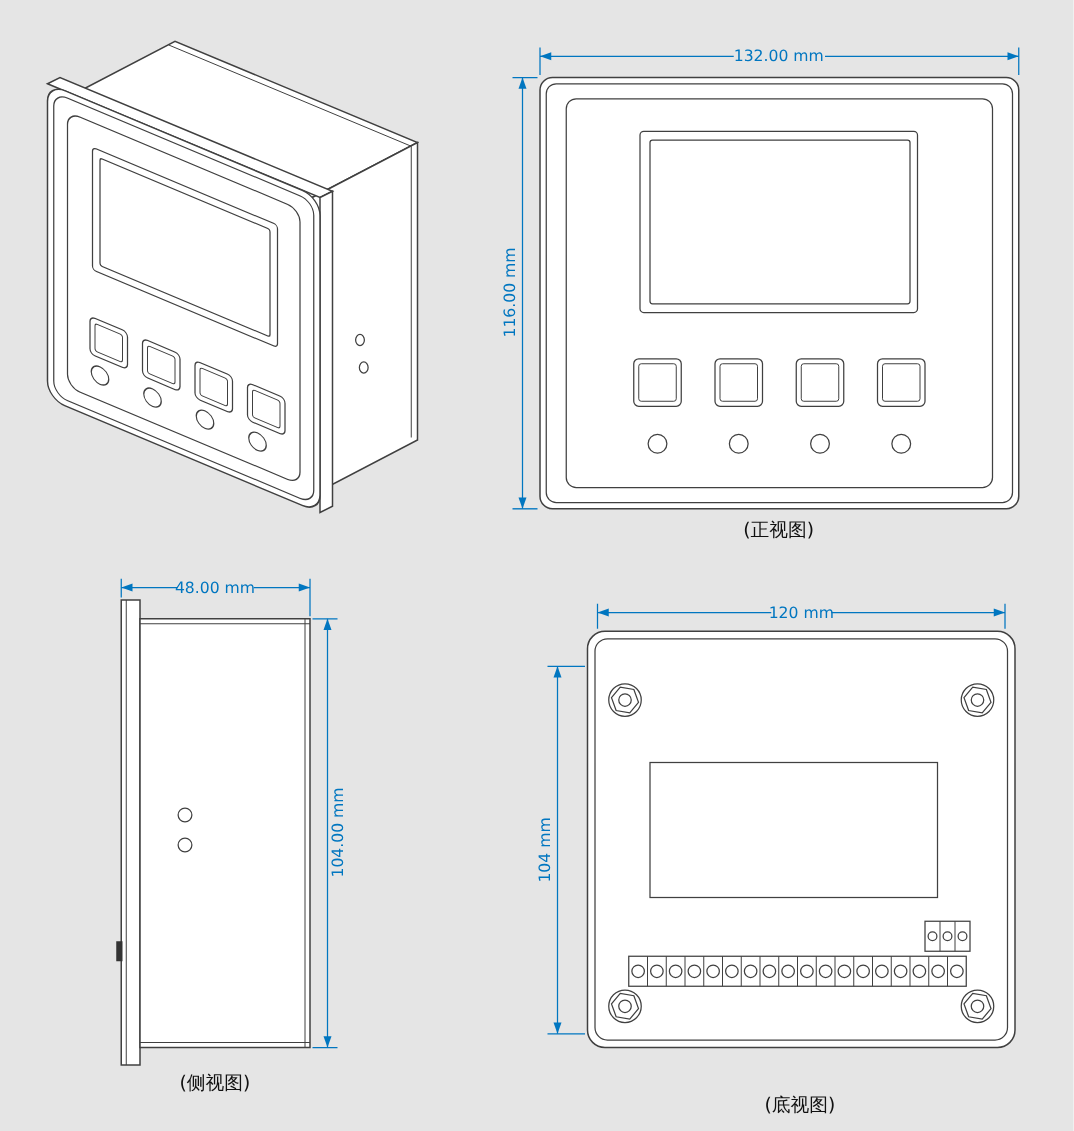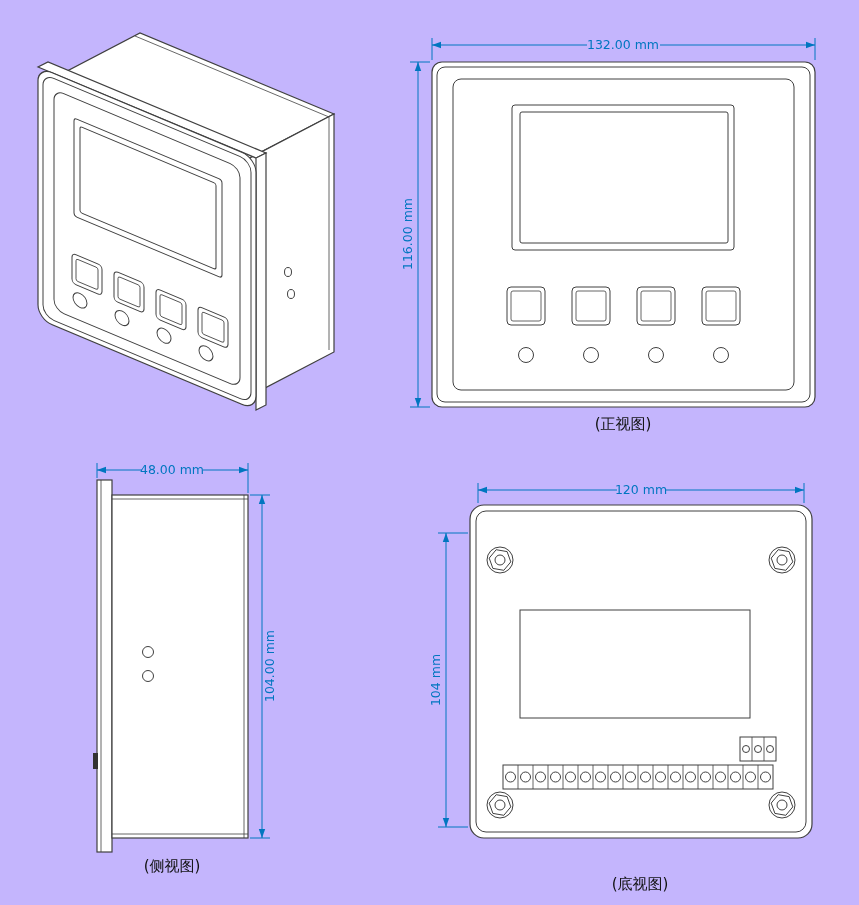--- a/index.html
+++ b/index.html
@@ -1,16 +1,16 @@
 <!DOCTYPE html>
 <html><head>
 <meta charset="utf-8">
 <style>
   html,body{margin:0;padding:0;background:#ffffff;}
-  .canvas{position:relative;width:859px;height:905px;background:#c4b5fd;overflow:hidden;
+  .canvas{position:relative;width:859px;height:905px;background:#e5e5e5;overflow:hidden;
           font-family:"DejaVu Sans",sans-serif;}
   .view{position:absolute;}
   .ol   {stroke:#404040;stroke-width:1.2;fill:#ffffff;}
   .ol-n {stroke:#404040;stroke-width:1;fill:none;}
   .ol-t {stroke:#404040;stroke-width:0.8;fill:none;}
   .dim  {stroke:#0076c0;stroke-width:1;fill:none;}
   .dim-f{fill:#0076c0;stroke:none;}
   .dim-text{fill:#0076c0;font:12.5px "DejaVu Sans",sans-serif;}
   .caption{fill:#111111;font:15px "DejaVu Sans",sans-serif;}
   .mark{fill:#333333;stroke:none;}

